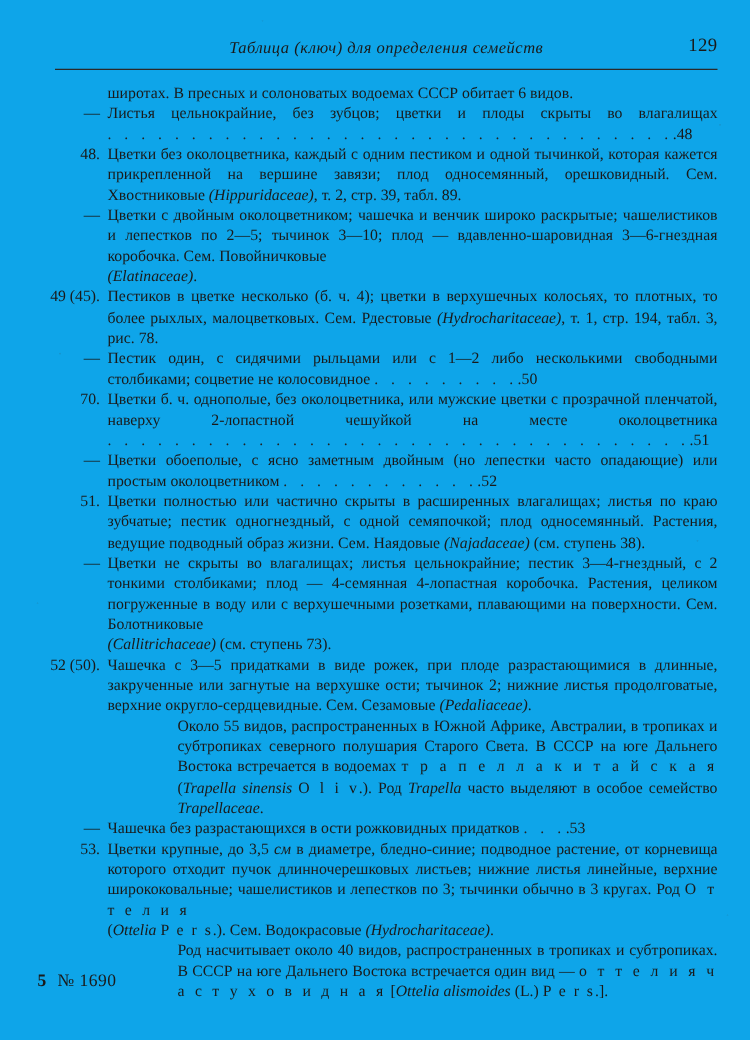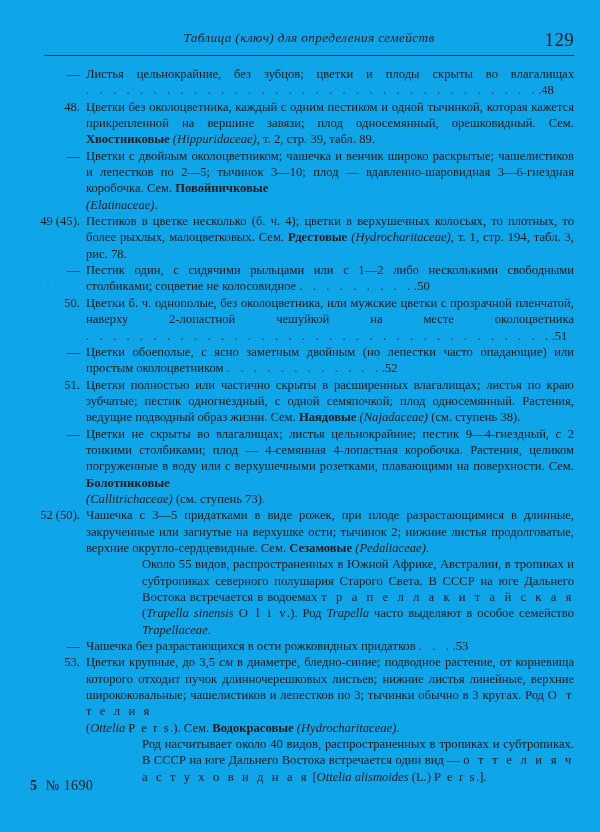--- a/index.html
+++ b/index.html
@@ -48,21 +48,21 @@
     text-align: center;
     font-style: italic;
     font-size: 13.2px;
     letter-spacing: .4px;
     white-space: nowrap;
   }
   .runhead-folio {
     position: absolute;
     right: 0;
     top: -1px;
-    font-size: 19px;
+    font-size: 15px;
     letter-spacing: .3px;
   }
   .runhead-rule {
     position: absolute;
     left: 44px;
     right: 26px;
     top: 55px;
     height: 1.4px;
     background: #2a2a2a;
   }
@@ -102,21 +102,21 @@
     text-align: justify;
     margin: 0;
   }
   
   .note {
     padding-left: 108px;
     text-align: justify;
     margin: 0;
   }
 
-  b, .bold { font-weight: bold; }
+  b, .bold { font-weight: normal; }
   i, .ital { }
   .sp { letter-spacing: 2.6px; margin-top: 15px; }      
   .sp-tight { letter-spacing: 1.6px; margin-top: 44px; }
 
   
   .leader {
     display: inline-block;
     overflow: hidden;
     white-space: nowrap;
     vertical-align: bottom;
@@ -148,20 +148,23 @@
 <div class="page">
 
   <div class="runhead">
     <div class="runhead-title">Таблица (ключ) для определения семейств</div>
     <div class="runhead-folio">129</div>
   </div>
   <div class="runhead-rule"></div>
 
   <div class="body">
 
+    <p class="cont">
+      <span>широтах. В пресных и солоноватых водоемах СССР обитает 6 видов.</span>
+    </p>
 
     <p class="entry">
       <span class="num dash">—</span><span>Листья цельнокрайние, без зубцов; цветки и плоды скрыты во влагалищах</span>
       <span class="leader">. . . . . . . . . . . . . . . . . . . . . . . . . . . . . . . . . .</span><span>.48</span>
     </p>
 
     <p class="entry">
       <span class="num">48.</span><span>Цветки без околоцветника, каждый с одним пестиком и одной тычинкой, которая кажется прикрепленной на вершине завязи; плод односемянный, орешковидный. Сем. </span><b>Хвостниковые</b><span> </span><i>(Hippuridaceae)</i><span>, т. 2, стр. 39, табл. 89.</span>
     </p>
 
@@ -173,35 +176,35 @@
     <p class="entry">
       <span class="num">49 (45).</span><span>Пестиков в цветке несколько (б. ч. 4); цветки в верхушечных колосьях, то плотных, то более рыхлых, малоцветковых. Сем. </span><b>Рдестовые</b><span> </span><i>(Hydrocharitaceae)</i><span>, т. 1, стр. 194, табл. 3, рис. 78.</span>
     </p>
 
     <p class="entry">
       <span class="num dash">—</span><span>Пестик один, с сидячими рыльцами или с 1—2 либо несколькими свободными столбиками; соцветие не колосовидное</span>
       <span class="leader">. . . . . . . . .</span><span>.50</span>
     </p>
 
     <p class="entry">
-      <span class="num">50.</span><span>Цветки б. ч. однополые, без околоцветника, или мужские цветки с прозрачной пленчатой, наверху 2-лопастной чешуйкой на месте околоцветника</span>
+      <span class="num">70.</span><span>Цветки б. ч. однополые, без околоцветника, или мужские цветки с прозрачной пленчатой, наверху 2-лопастной чешуйкой на месте околоцветника</span>
       <span class="leader">. . . . . . . . . . . . . . . . . . . . . . . . . . . . . . . . . . .</span><span>.51</span>
     </p>
 
     <p class="entry">
       <span class="num dash">—</span><span>Цветки обоеполые, с ясно заметным двойным (но лепестки часто опадающие) или простым околоцветником</span>
       <span class="leader">. . . . . . . . . . . .</span><span>.52</span>
     </p>
 
     <p class="entry">
       <span class="num">51.</span><span>Цветки полностью или частично скрыты в расширенных влагалищах; листья по краю зубчатые; пестик одногнездный, с одной семяпочкой; плод односемянный. Растения, ведущие подводный образ жизни. Сем. </span><b>Наядовые</b><span> </span><i>(Najadaceae)</i><span> (см. ступень 38).</span>
     </p>
 
     <p class="entry">
-      <span class="num dash">—</span><span>Цветки не скрыты во влагалищах; листья цельнокрайние; пестик 9—4-гнездный, с 2 тонкими столбиками; плод — 4-семянная 4-лопастная коробочка. Растения, целиком погруженные в воду или с верхушечными розетками, плавающими на поверхности. Сем. </span><b>Болотниковые</b><br><i>(Callitrichaceae)</i><span> (см. ступень 73).</span>
+      <span class="num dash">—</span><span>Цветки не скрыты во влагалищах; листья цельнокрайние; пестик 3—4-гнездный, с 2 тонкими столбиками; плод — 4-семянная 4-лопастная коробочка. Растения, целиком погруженные в воду или с верхушечными розетками, плавающими на поверхности. Сем. </span><b>Болотниковые</b><br><i>(Callitrichaceae)</i><span> (см. ступень 73).</span>
     </p>
 
     <p class="entry">
       <span class="num">52 (50).</span><span>Чашечка с 3—5 придатками в виде рожек, при плоде разрастающимися в длинные, закрученные или загнутые на верхушке ости; тычинок 2; нижние листья продолговатые, верхние округло-сердцевидные. Сем. </span><b>Сезамовые</b><span> </span><i>(Pedaliaceae)</i><span>.</span>
     </p>
 
     <p class="note">
       <span>Около 55 видов, распространенных в Южной Африке, Австралии, в тропиках и субтропиках северного полушария Старого Света. В СССР на юге Дальнего Востока встречается в водоемах </span><span class="sp">т р а п е л л а   к и т а й с к а я</span><span> (</span><i>Trapella sinensis</i><span> </span><span class="sp-tight">O l i v</span><span>.). Род </span><i>Trapella</i><span> часто выделяют в особое семейство </span><i>Trapellaceae</i><span>.</span>
     </p>
 

